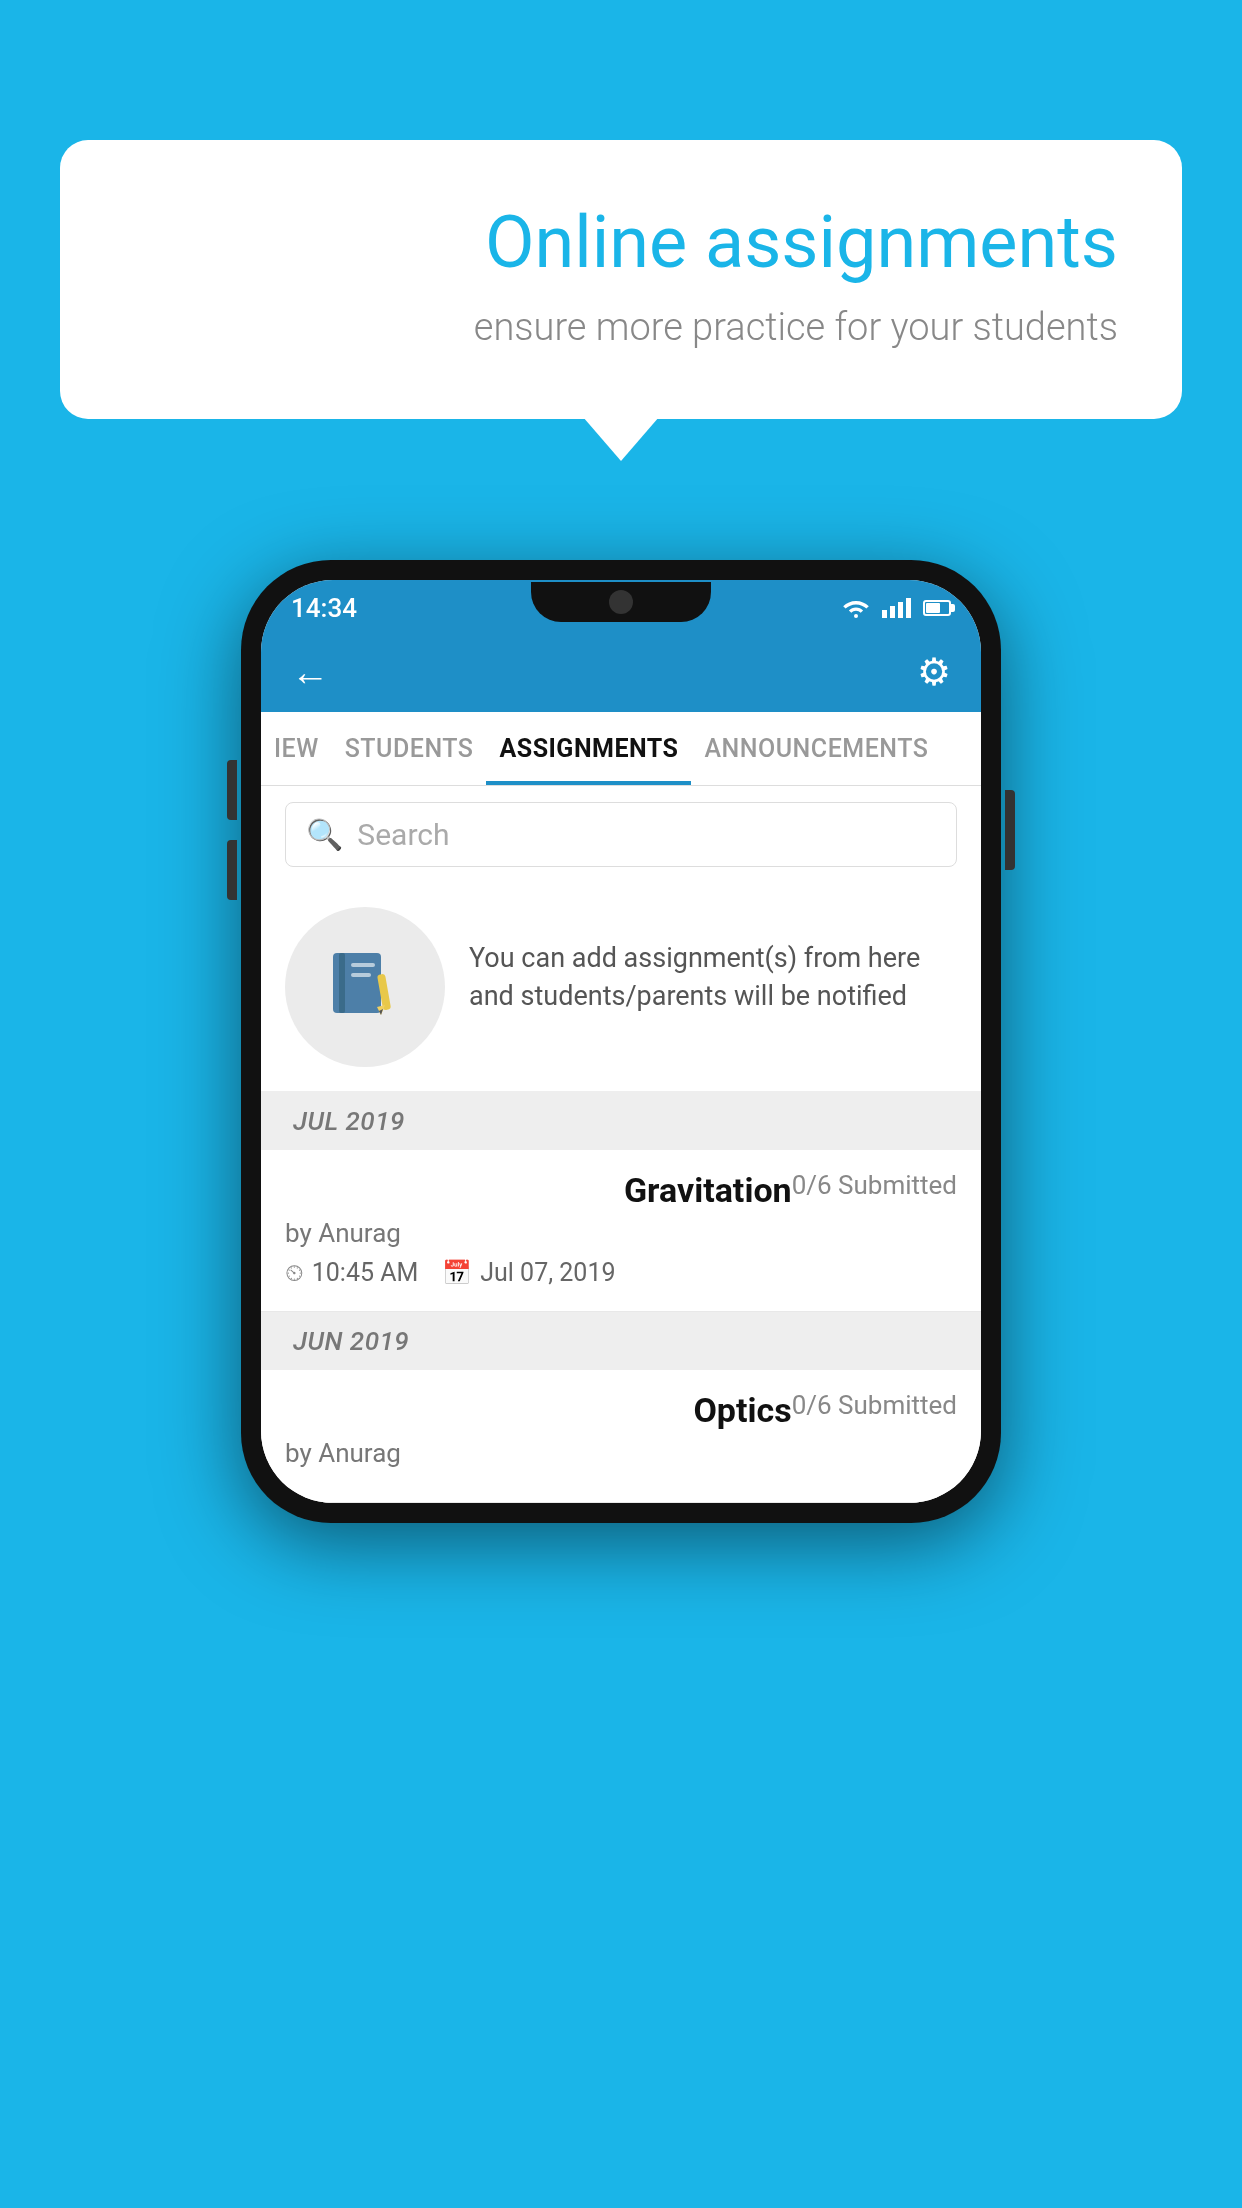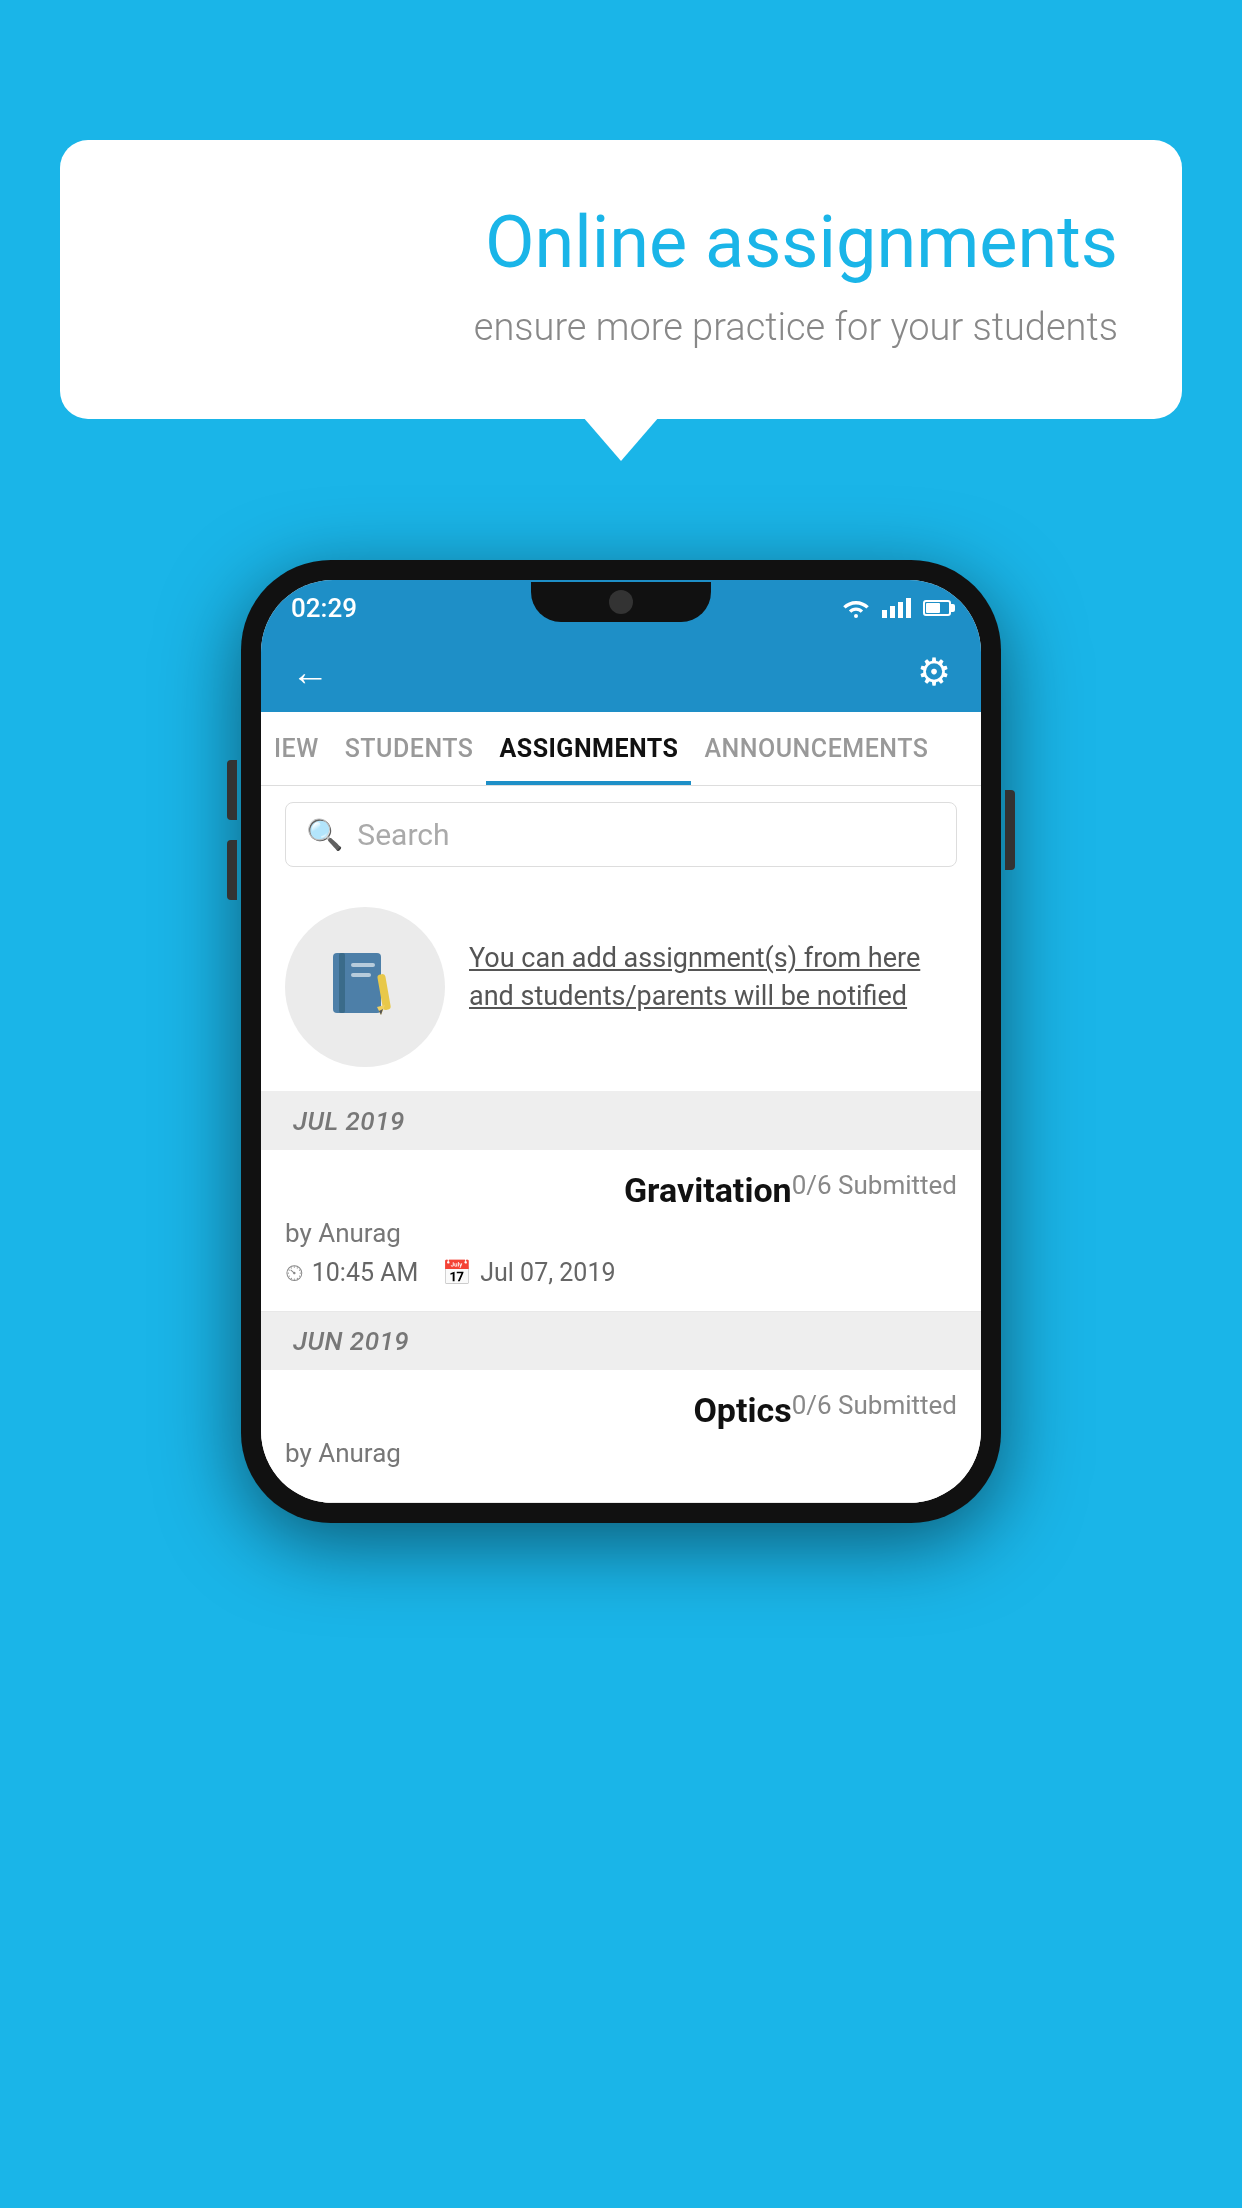--- a/index.html
+++ b/index.html
@@ -257,21 +257,20 @@
       height: 80px;
     }
     .promo-text-block {
       flex: 1;
     }
     .promo-description {
       font-size: 27px;
       color: #555;
       line-height: 1.4;
       margin-bottom: 18px;
-      text-decoration: underline;
     }
     .add-assignment-btn {
       background: #1e8fc7;
       color: white;
       border: none;
       border-radius: 8px;
       padding: 18px 32px;
       font-size: 28px;
       font-weight: 500;
       cursor: pointer;
@@ -376,21 +375,21 @@
   <div class="phone-outer">
     <div class="vol-btn-left"></div>
     <div class="vol-btn-left2"></div>
     <div class="power-btn"></div>
     <div class="phone-notch"></div>
     <div class="phone-camera"></div>
 
     <div class="phone-inner">
 
       <div class="status-bar">
-        <span class="status-time">02:29</span>
+        <span class="status-time">14:34</span>
         <div class="status-icons">
 
           <svg width="28" height="22" viewBox="0 0 28 22" fill="white">
             <path d="M14 4C9 4 4.5 6 1.2 9.2L3.6 11.6C6.2 9 9.9 7.4 14 7.4s7.8 1.6 10.4 4.2l2.4-2.4C23.5 6 18.9 4 14 4z"></path>
             <path d="M14 10.5c-2.8 0-5.3 1.1-7.1 2.9l2.4 2.4c1.2-1.2 2.9-2 4.7-2s3.5.8 4.7 2l2.4-2.4C19.3 11.6 16.8 10.5 14 10.5z"></path>
             <circle cx="14" cy="19" r="2"></circle>
           </svg>
 
           <div class="signal-bar">
             <span style="height:8px;"></span>

